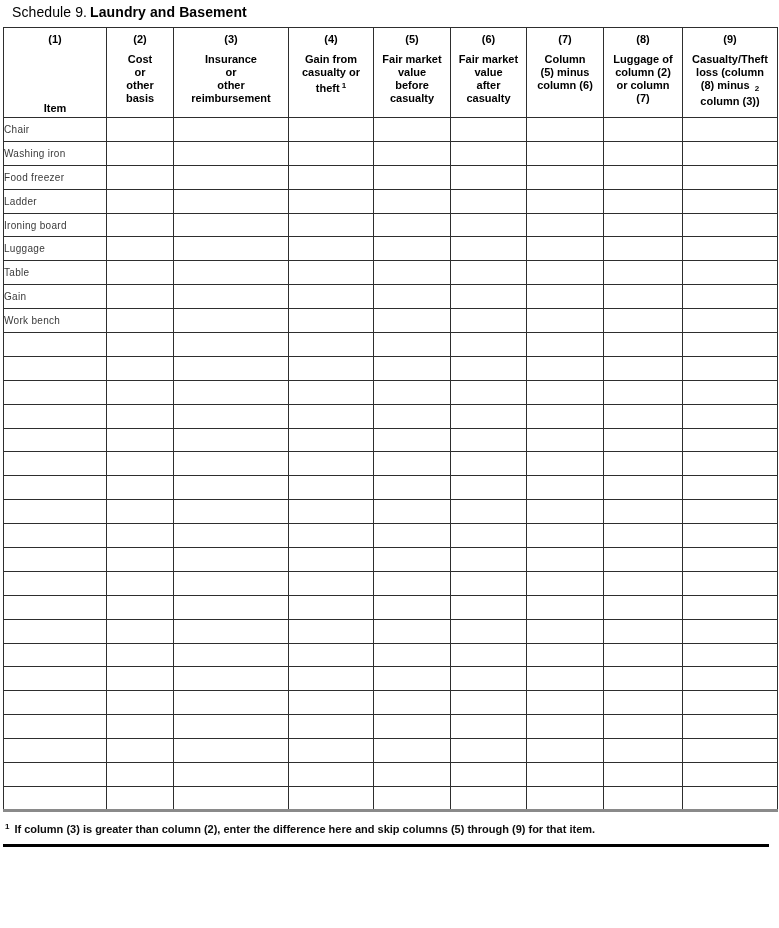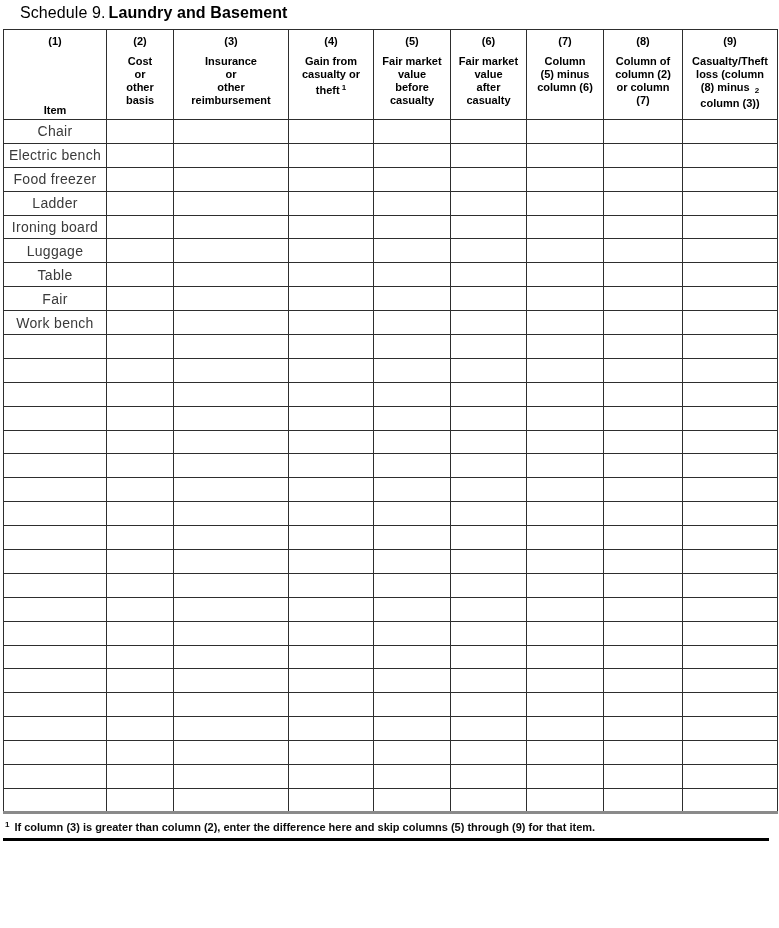--- a/index.html
+++ b/index.html
@@ -6,21 +6,21 @@
   .page {
     width: 779px; height: 928px;
     background: #ffffff;
     font-family: "Liberation Sans", sans-serif;
     color: #000;
     box-sizing: border-box;
     padding-top: 4px;
     overflow: hidden;
     position: relative;
   }
-  .title { margin: 0 0 7px 20px; font-size: 16px; letter-spacing: 0.1px; }
+  .title { margin: 0 0 7px 12px; font-size: 14px; letter-spacing: 0.1px; }
   .title .title-prefix { font-weight: 400; }
   .title .title-name { font-weight: 700; margin-left: 3px; }
 
   table.grid {
     border-collapse: collapse;
     table-layout: fixed;
     margin-left: 3px;
     width: 774px;
     border-top: 1px solid #2e2e2e;
     border-left: 1px solid #2e2e2e;
@@ -41,32 +41,31 @@
     font-size: 11px; font-weight: 700; line-height: 13px;
   }
   .hwrap.between { justify-content: space-between; }
   .hnum { margin-bottom: 7px; }
   .hwrap.between .hnum { margin-bottom: 0; }
   .fnref { font-size: 8px; vertical-align: 4px; margin-left: 2px; font-weight: 700; }
   .fnref-low { font-size: 8px; vertical-align: -2px; margin-left: 5px; font-weight: 700; }
 
   tbody tr { height: 23.9px; }
   td.item-cell {
-    font-size: 14px;
+    font-size: 10px;
     font-weight: 400;
     color: #3a3a3a;
     letter-spacing: 0.3px;
     padding-left: 5px;
     vertical-align: middle;
-    text-align: center;
   }
   td.value-cell { background: #fff; }
 
   .footnotes { margin: 4px 0 0 5px; font-size: 11px; font-weight: 700; color: #0d0d0d; }
-  .fn { line-height: 13px; white-space: nowrap; }
+  .fn { line-height: 22px; white-space: nowrap; }
   .fn .fn-marker { font-size: 8px; vertical-align: 4px; margin-right: 5px; font-weight: 700; }
   .bottom-rule {
     margin: 4px 0 0 3px;
     width: 766px; height: 3px;
     background: #000;
   }
 </style>
 </head>
 <body>
 
@@ -144,21 +143,21 @@
           <div class="hwrap">
             <div class="hnum">(7)</div>
             <div class="hline">Column</div>
             <div class="hline">(5) minus</div>
             <div class="hline">column (6)</div>
           </div>
         </th>
         <th>
           <div class="hwrap">
             <div class="hnum">(8)</div>
-            <div class="hline">Column of</div>
+            <div class="hline">Luggage of</div>
             <div class="hline">column (2)</div>
             <div class="hline">or column</div>
             <div class="hline">(7)</div>
           </div>
         </th>
         <th>
           <div class="hwrap">
             <div class="hnum">(9)</div>
             <div class="hline">Casualty/Theft</div>
             <div class="hline">loss (column</div>
@@ -174,21 +173,21 @@
           <td class="value-cell"></td>
           <td class="value-cell"></td>
           <td class="value-cell"></td>
           <td class="value-cell"></td>
           <td class="value-cell"></td>
           <td class="value-cell"></td>
           <td class="value-cell"></td>
           <td class="value-cell"></td>
         </tr>
         <tr>
-          <td class="item-cell">Electric bench</td>
+          <td class="item-cell">Washing iron</td>
           <td class="value-cell"></td>
           <td class="value-cell"></td>
           <td class="value-cell"></td>
           <td class="value-cell"></td>
           <td class="value-cell"></td>
           <td class="value-cell"></td>
           <td class="value-cell"></td>
           <td class="value-cell"></td>
         </tr>
         <tr>
@@ -240,21 +239,21 @@
           <td class="value-cell"></td>
           <td class="value-cell"></td>
           <td class="value-cell"></td>
           <td class="value-cell"></td>
           <td class="value-cell"></td>
           <td class="value-cell"></td>
           <td class="value-cell"></td>
           <td class="value-cell"></td>
         </tr>
         <tr>
-          <td class="item-cell">Fair</td>
+          <td class="item-cell">Gain</td>
           <td class="value-cell"></td>
           <td class="value-cell"></td>
           <td class="value-cell"></td>
           <td class="value-cell"></td>
           <td class="value-cell"></td>
           <td class="value-cell"></td>
           <td class="value-cell"></td>
           <td class="value-cell"></td>
         </tr>
         <tr>

